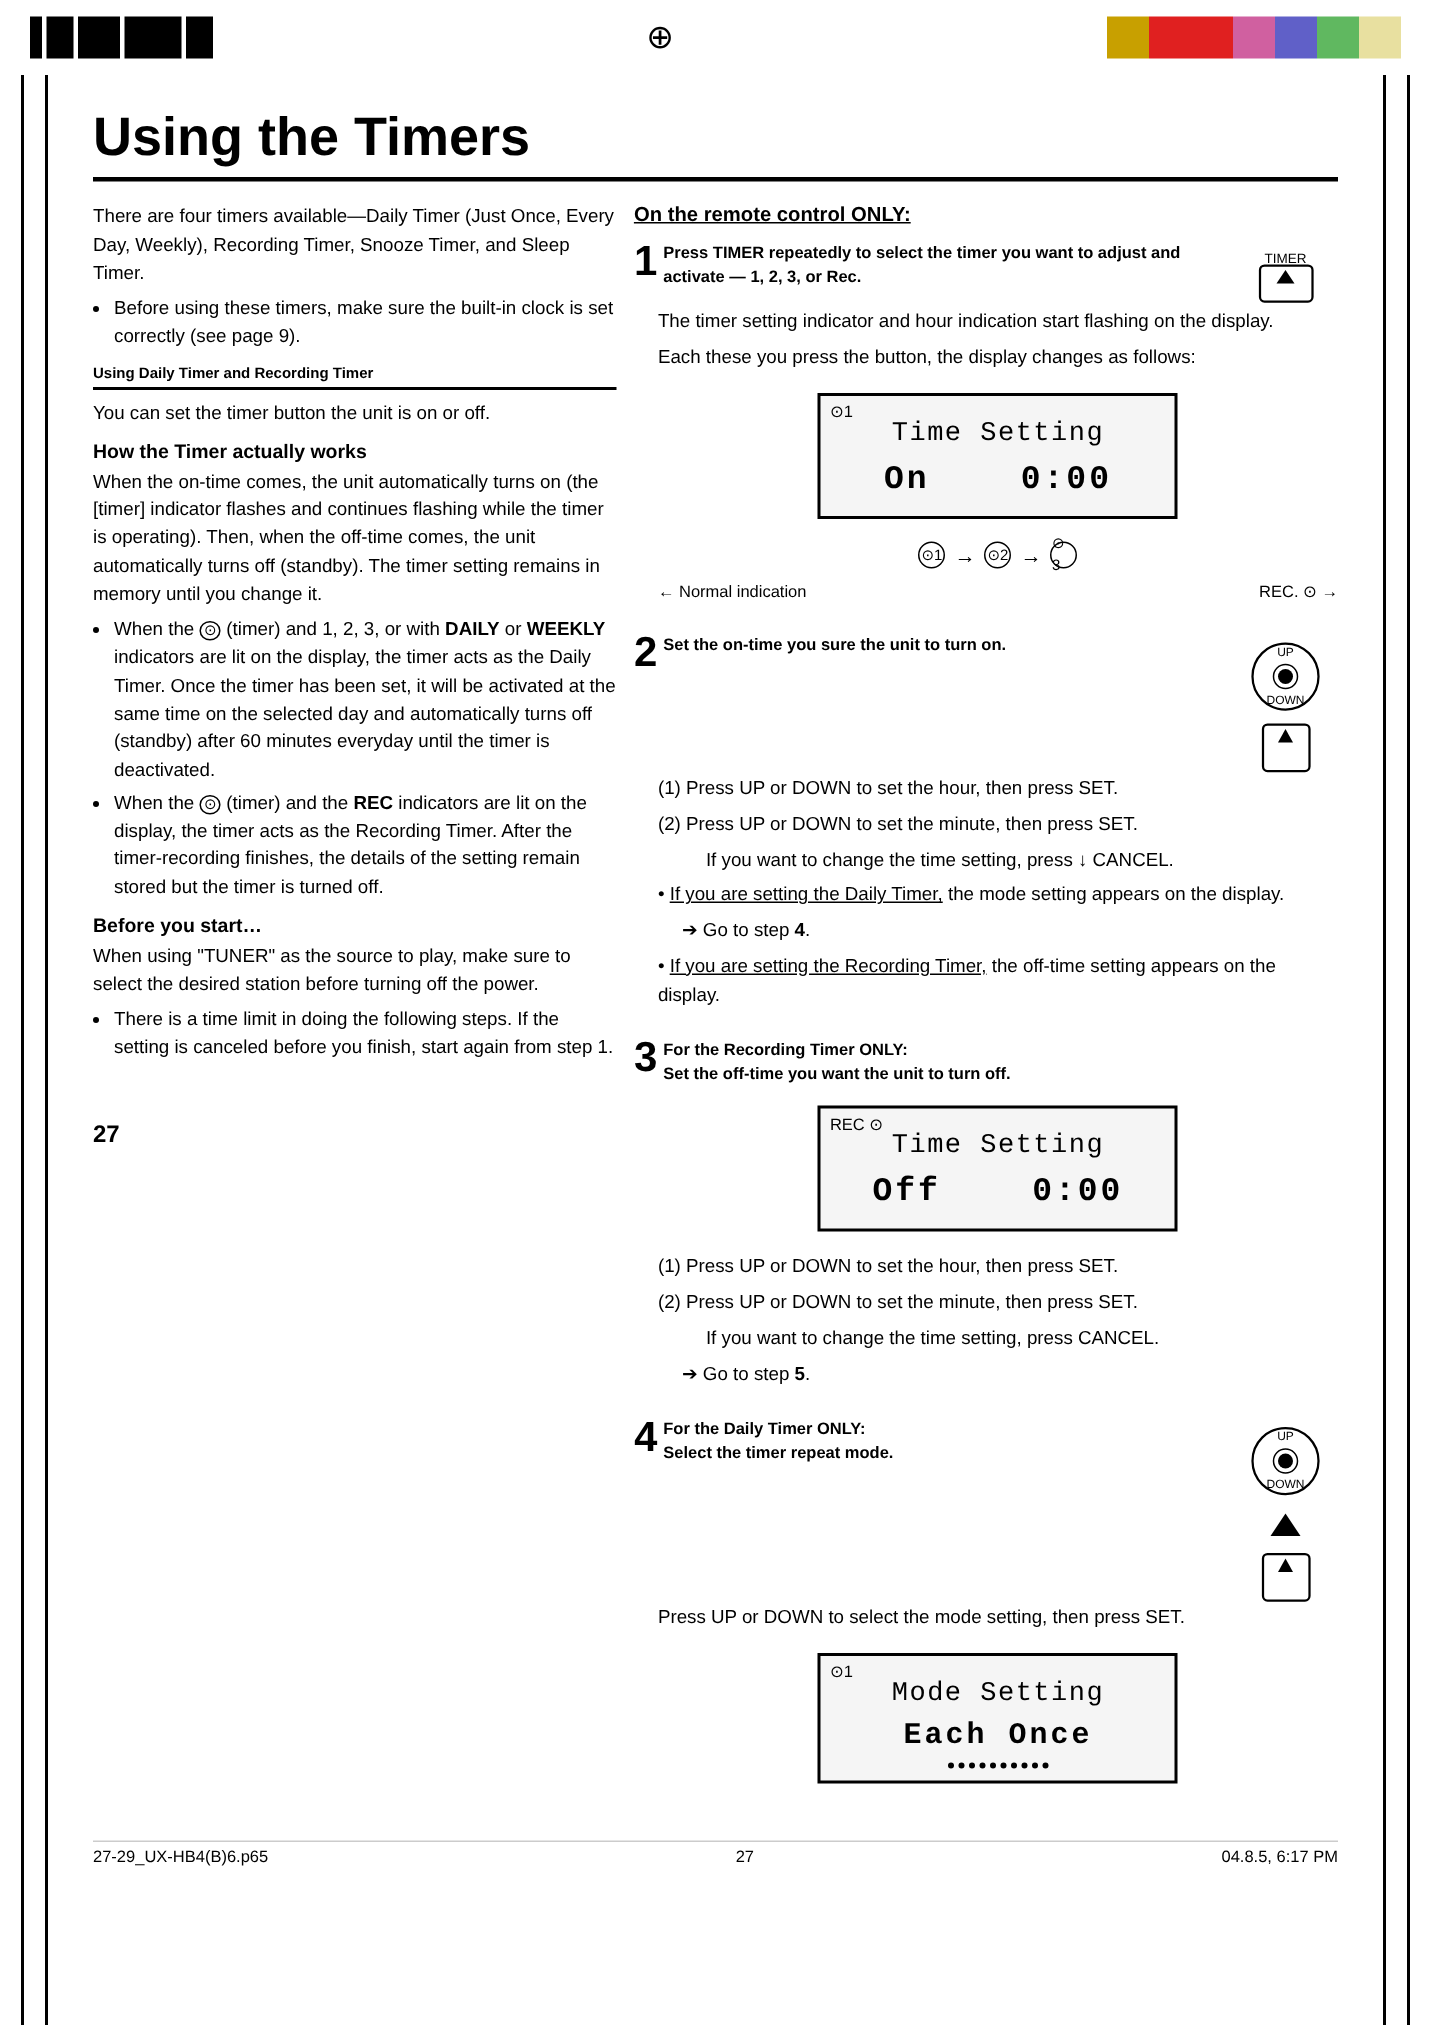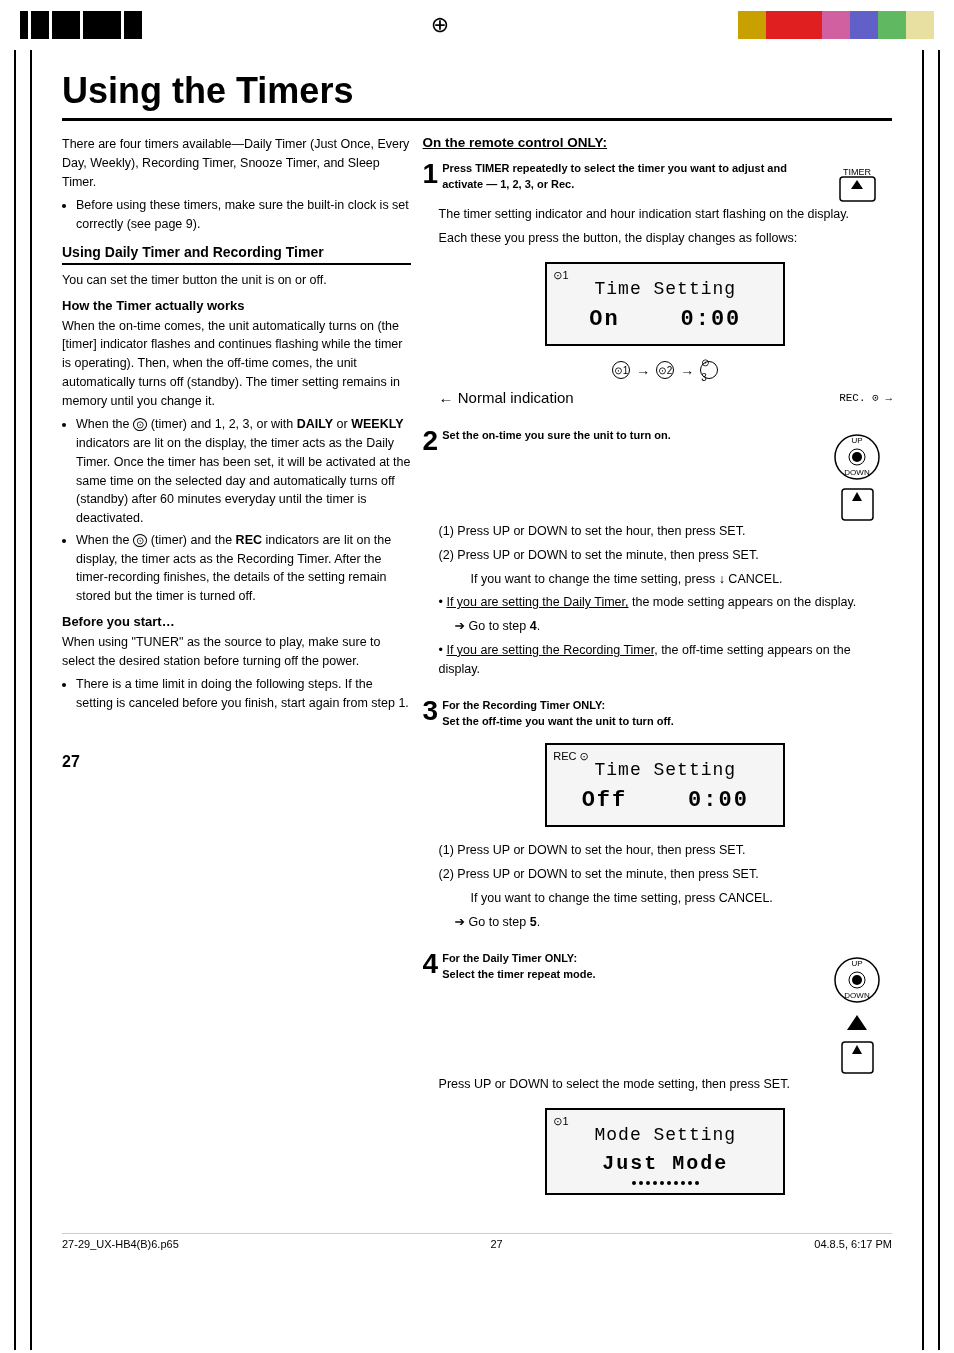--- a/index.html
+++ b/index.html
@@ -94,21 +94,21 @@
     .left-col {
       width: 42%;
       flex-shrink: 0;
     }
     .right-col {
       flex: 1;
     }
 
     
     .section-heading {
-      font-size: 14px;
+      font-size: 10px;
       font-weight: bold;
       font-family: Arial, sans-serif;
       border-bottom: 2px solid #000;
       padding-bottom: 3px;
       margin-bottom: 6px;
       margin-top: 10px;
     }
 
     .sub-heading {
       font-size: 13px;
@@ -219,21 +219,21 @@
     .circle-num {
       display: inline-flex;
       align-items: center;
       justify-content: center;
       width: 18px; height: 18px;
       border: 1px solid #000;
       border-radius: 50%;
       font-size: 10px;
     }
     .normal-ind {
-      font-size: 15px;
+      font-size: 11px;
       font-family: Arial, sans-serif;
     }
 
     .arrow-right { font-size: 14px; }
 
     
     .indent {
       margin-left: 16px;
     }
     .double-indent {
@@ -384,21 +384,21 @@
 
           <div class="arrow-sequence">
             <span class="circle-num">⊙1</span>
             <span class="arrow-right">→</span>
             <span class="circle-num">⊙2</span>
             <span class="arrow-right">→</span>
             <span class="circle-num">⊙ 3</span>
           </div>
           <div style="display:flex; justify-content:space-between; align-items:center; margin: 2px 0 4px 0;">
             <span class="normal-ind">← Normal indication</span>
-            <span style="font-size:11px; font-family:Liberation Mono, monospace;text-align:right;">REC. ⊙ →</span>
+            <span style="font-size:11px; font-family:Liberation Sans, sans-serif;text-align:right;">REC. ⊙ →</span>
           </div>
         </div>
       </div>
 
       <div class="step-block">
         <div class="step-header">
           <div style="display:flex; align-items:flex-start; flex:1;">
             <span class="step-number">2</span>
             <div class="step-text">
               <span class="step-title-bold">Set the on-time you sure the unit to turn on.</span>
@@ -486,21 +486,21 @@
           </div>
         </div>
         <div class="step-body indent">
           <p>Press UP or DOWN to select the mode setting, then press SET.</p>
 
           <div style="display:flex; justify-content:center; margin: 6px 0;">
             <div class="display-box">
               <div class="indicator">⊙1</div>
               <div style="margin-top:4px;">
                 <div class="display-line1">Mode Setting</div>
-                <div class="display-line2" style="font-size:20px;">Just Mode</div>
+                <div class="display-line2" style="font-size:20px;">Each Once</div>
               </div>
 
               <div class="dot-row">
                 <div class="dot-seg"></div>
                 <div class="dot-seg"></div>
                 <div class="dot-seg"></div>
                 <div class="dot-seg"></div>
                 <div class="dot-seg"></div>
                 <div class="dot-seg"></div>
                 <div class="dot-seg"></div>

